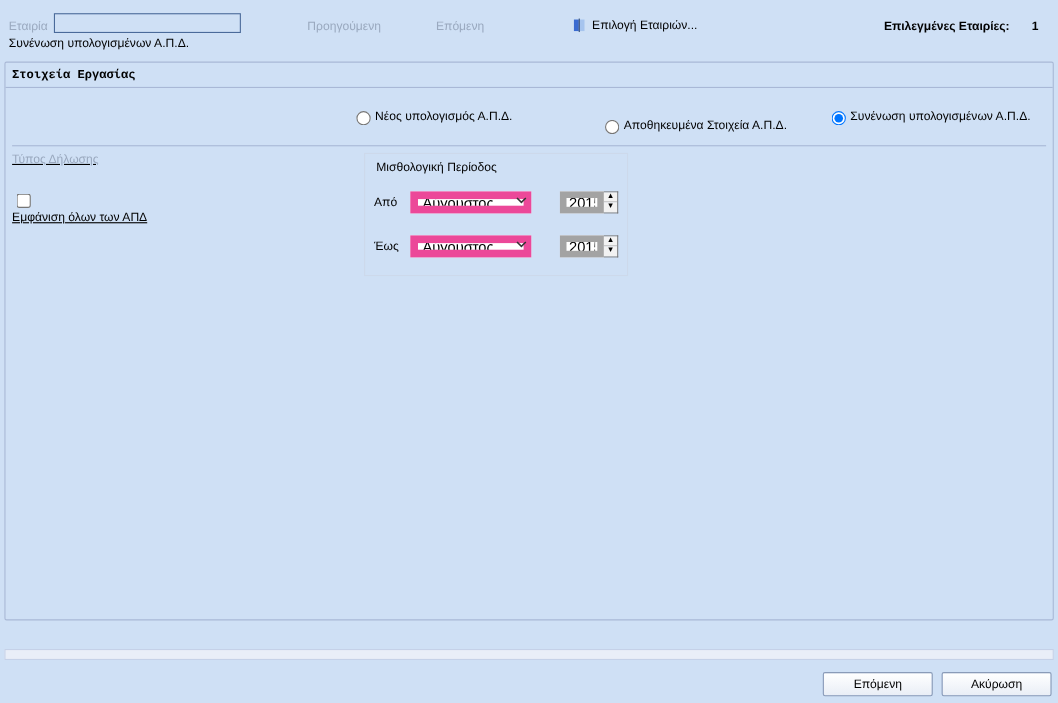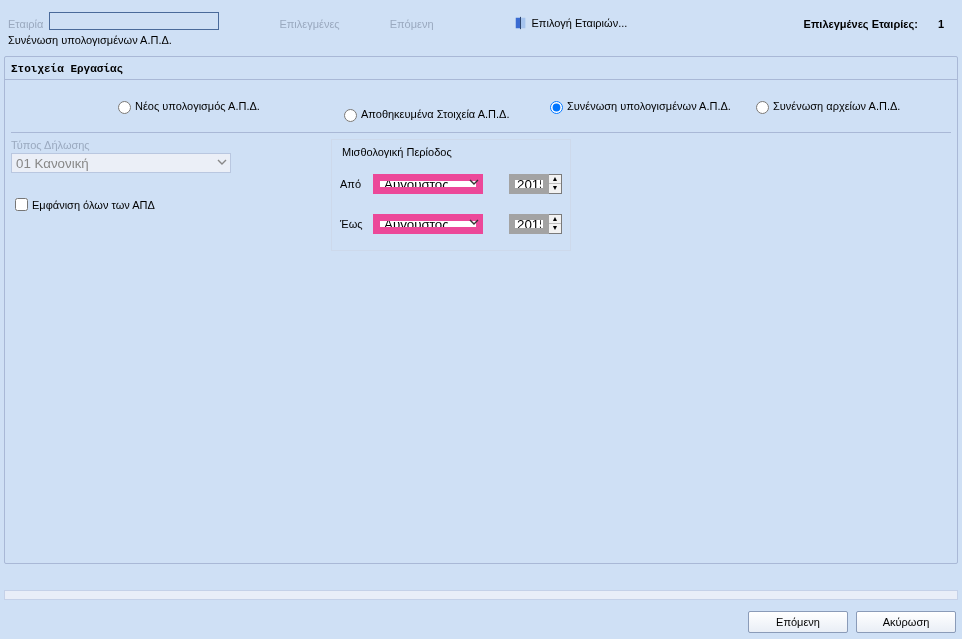--- a/index.html
+++ b/index.html
@@ -28,27 +28,27 @@
     .radio-row label { display: inline-flex; align-items: center; cursor: pointer; }
     .radio-row input[type=radio] { margin-right: 4px; }
     .r1 { width: 220px; }
     .r2 { width: 200px; margin-top: 16px; }
     .r3 { width: 200px; }
     .r4 { width: 200px; }
 
     .hr2 { border: 0; border-top: 1px solid #a9b8d6; margin: 0 6px 0 6px; }
 
     .body-area { display: flex; padding: 6px 6px 0 6px; }
-    .left-col { width: 260px; }
+    .left-col { width: 260px; text-decoration: underline; }
     .type-label { color: #9aa9bf; margin-bottom: 2px; }
     .type-select { width: 220px; height: 20px; background: #ebeff7; border: 1px solid #b9c7e0; color: #888; padding-left: 4px; appearance: none; position: relative; }
     .type-select-wrap { position: relative; width: 220px; }
     .type-select-wrap .chev { position: absolute; right: 4px; top: 4px; color: #7a7a7a; pointer-events: none; }
 
-    .chk-row { margin-top: 22px; display: flex; align-items: center; }
+    .chk-row { margin-top: 22px; display: flex; align-items: flex-start; flex-direction: column; }
     .chk-row input { margin-right: 4px; }
 
     .period-box { border: 1px solid #cdd9eb; width: 240px; padding: 0 8px 16px 8px; margin-left: 60px; }
     .period-title { padding: 6px 2px 10px 2px; }
     .prow { display: flex; align-items: center; margin-top: 6px; justify-content: center; }
     .prow .plbl { width: 34px; }
     .month-select { width: 110px; height: 20px; border: 7px solid #ec4899; background: #fff; padding-left: 4px; appearance: none; }
     .msel-wrap { position: relative; width: 110px; }
     .msel-wrap .chev { position: absolute; right: 4px; top: 3px; color: #333; pointer-events: none; }
     .year-wrap { margin-left: 26px; display: flex; align-items: stretch; }
@@ -68,21 +68,21 @@
 
     .chev-svg { width: 10px; height: 10px; }
   </style>
 </head>
 <body>
 <div class="app">
 
   <div class="topbar">
     <span class="lbl-company">Εταιρία</span>
     <input class="company-input" type="text" value="" style="">
-    <span class="link-disabled">Επιλεγμένες</span>
+    <span class="link-disabled">Προηγούμενη</span>
     <span class="link-disabled2">Επόμενη</span>
     <span class="sel-companies">
       <span class="icon">
         <svg viewBox="0 0 16 16" width="14" height="14">
             <rect x="2" y="2" width="5" height="12" fill="#3a6bd1"></rect>
             <rect x="8" y="2" width="5" height="12" fill="#a6c4ee"></rect>
             <rect x="7" y="1" width="1" height="14" fill="#18335e"></rect>
           </svg>
       </span>
       <span>Επιλογή Εταιριών...</span>
@@ -103,39 +103,27 @@
         <span>Νέος υπολογισμός Α.Π.Δ.</span>
       </label>
       <label class="r2">
         <input type="radio" name="mode" style="">
         <span>Αποθηκευμένα Στοιχεία Α.Π.Δ.</span>
       </label>
       <label class="r3">
         <input type="radio" name="mode" checked="" style="">
         <span>Συνένωση υπολογισμένων Α.Π.Δ.</span>
       </label>
-      <label class="r4">
-        <input type="radio" name="mode" style="">
-        <span>Συνένωση αρχείων Α.Π.Δ.</span>
-      </label>
     </div>
 
     <hr class="hr2">
 
     <div class="body-area">
       <div class="left-col">
         <div class="type-label">Τύπος Δήλωσης</div>
-        <div class="type-select-wrap">
-          <input class="type-select" disabled="" value="01 Κανονική" style="">
-          <span class="chev">
-            <svg class="chev-svg" viewBox="0 0 10 10">
-                <path d="M1 3 L5 7 L9 3" fill="none" stroke="#888" stroke-width="1.4"></path>
-              </svg>
-          </span>
-        </div>
         <div class="chk-row">
           <input type="checkbox" style="">
           <span>Εμφάνιση όλων των ΑΠΔ</span>
         </div>
       </div>
 
       <div class="period-box">
         <div class="period-title">Μισθολογική Περίοδος</div>
 
         <div class="prow">

